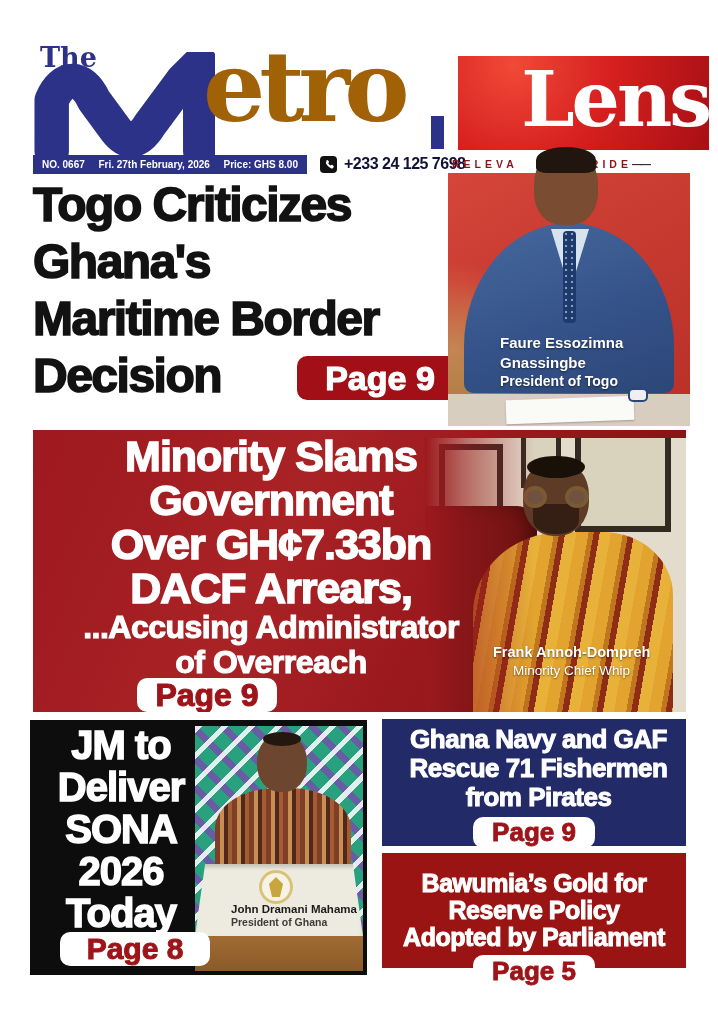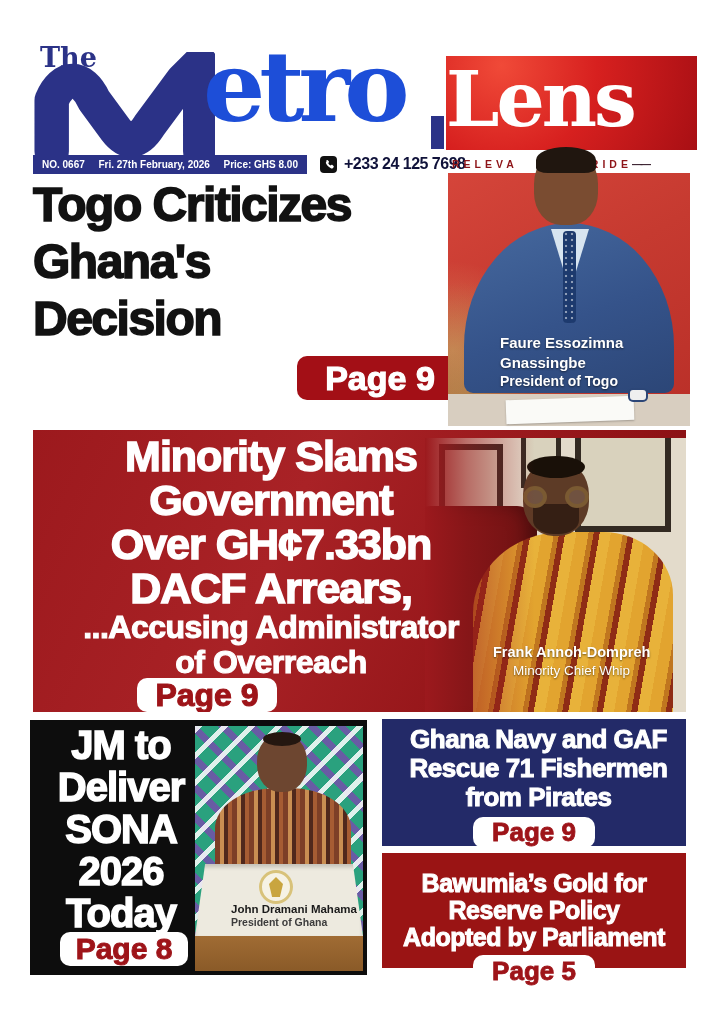--- a/index.html
+++ b/index.html
@@ -13,27 +13,27 @@
   .masthead { position:absolute; left:0; top:0; width:718px; height:178px; }
   .the-word {
     position:absolute; left:40px; top:42px;
     font-family:"DejaVu Serif", serif; font-weight:bold;
     font-size:27px; color:#2b3287;
   }
   .m-logo { position:absolute; left:33px; top:52px; width:182px; height:120px; }
   .metro-rest {
     position:absolute; left:203px; top:38px;
     font-family:"DejaVu Serif", serif; font-weight:bold;
-    font-size:98px; letter-spacing:-6px; color:#1d4ed8; line-height:1;
+    font-size:98px; letter-spacing:-6px; color:#a16207; line-height:1;
   }
   .logo-dot { position:absolute; left:431px; top:116px; width:13px; height:33px; background:#2b3287; }
   .lens-box {
-    position:absolute; left:446px; top:56px; width:251px; height:94px;
+    position:absolute; left:458px; top:56px; width:251px; height:94px;
     background:radial-gradient(circle at 22% 10%, #f04a38 0%, #d7201f 45%, #a80f14 100%);
-    display:flex; align-items:center; justify-content:flex-start;
+    display:flex; align-items:center; justify-content:flex-end;
   }
   .lens-word {
     font-family:"DejaVu Serif", serif; font-weight:bold;
     font-size:76px; color:#ffffff; letter-spacing:-3px; line-height:1;
     margin-top:-6px;
   }
   .info-bar {
     position:absolute; left:33px; top:155px; width:274px; height:19px;
     background:#2b3287; color:#ffffff;
     display:flex; align-items:center; justify-content:space-between;
@@ -128,21 +128,21 @@
   .p2-overlay { position:absolute; inset:0; background:linear-gradient(90deg, #9c191d 0%, rgba(156,25,29,.55) 16%, rgba(156,25,29,0) 42%); }
   .cap2 { left:68px; top:205px; }
   .cap2 .cap-name { font-size:14.5px; }
   .cap2 .cap-title { font-size:13.5px; font-weight:normal;padding-left:20px; }
 
   
   .sona-box { position:absolute; left:30px; top:720px; width:337px; height:255px; background:#0d0d0d; overflow:hidden; }
   .sona-headline { position:absolute; left:2px; top:4px; width:178px; text-align:center; color:#fff; font-weight:bold; }
   .sona-line { font-size:40px; line-height:42px; letter-spacing:-1px; -webkit-text-stroke:1.5px #fff; }
   .sona-badge {
-    position:absolute; left:30px; top:212px; width:128px; height:34px;
+    position:absolute; left:30px; top:212px; width:150px; height:34px;
     background:#ffffff; color:#9e1419; font-size:30px; font-weight:bold;
     -webkit-text-stroke:1px #9e1419;
   }
   .photo3 {
     position:absolute; left:165px; top:6px; width:168px; height:245px; overflow:hidden;
     background:
       repeating-linear-gradient(135deg, rgba(255,255,255,.85) 0 5px, transparent 5px 19px),
       repeating-linear-gradient(45deg, rgba(111,85,168,.9) 0 7px, transparent 7px 21px),
       #2aa17e;
   }
@@ -222,20 +222,21 @@
       <span>RELEVA</span>
       <span class="gap"></span>
       <span>PRIDE</span>
       <span class="dash">——</span>
     </div>
   </div>
 
   <div class="lead-headline">
     <div>Togo Criticizes</div>
     <div>Ghana's</div>
+    <div>Maritime Border</div>
     <div>Decision</div>
   </div>
   <div class="badge lead-badge">Page 9</div>
 
   <div class="photo1">
     <div class="p1-suit"></div>
     <div class="p1-shirt"></div>
     <div class="p1-tie"></div>
     <div class="p1-head"></div>
     <div class="p1-desk"></div>

